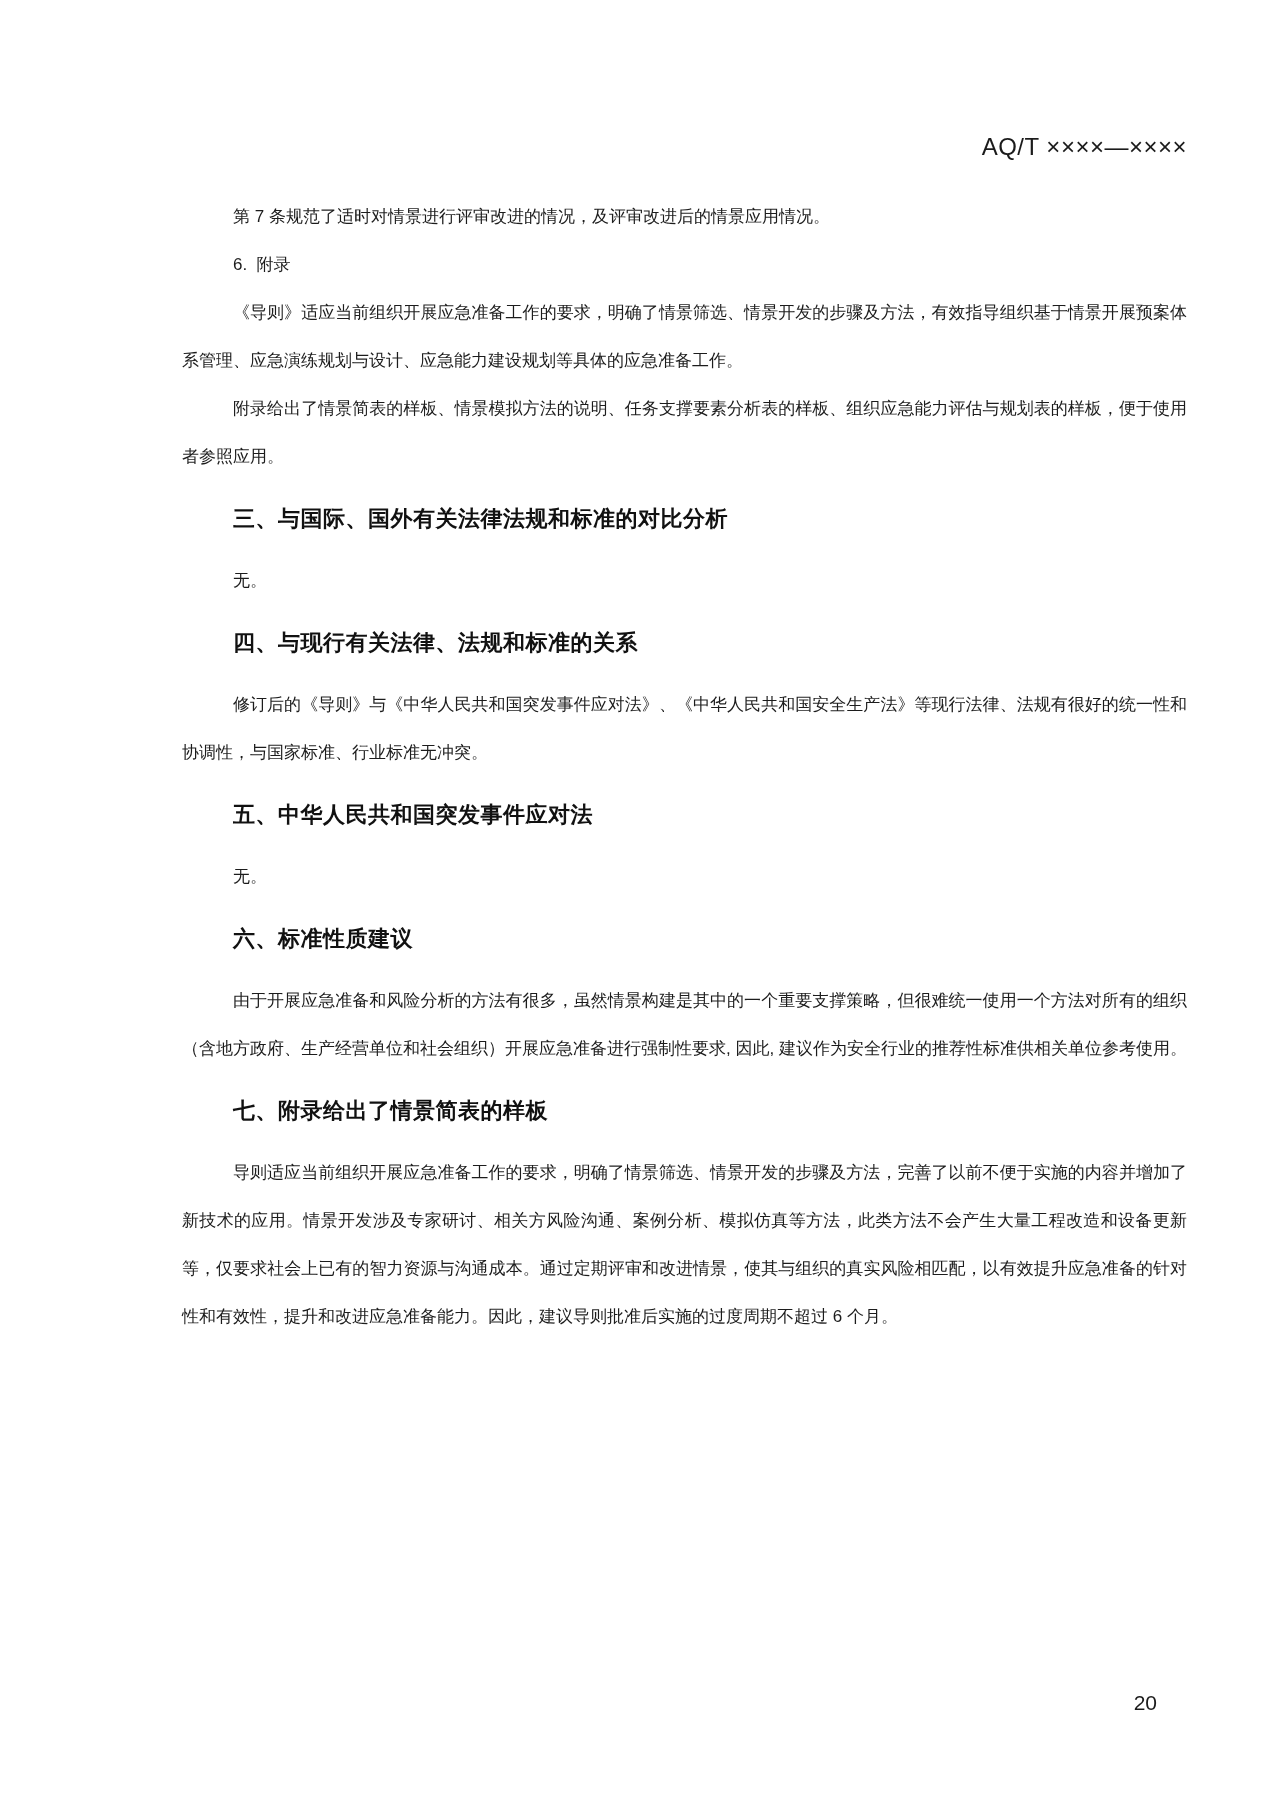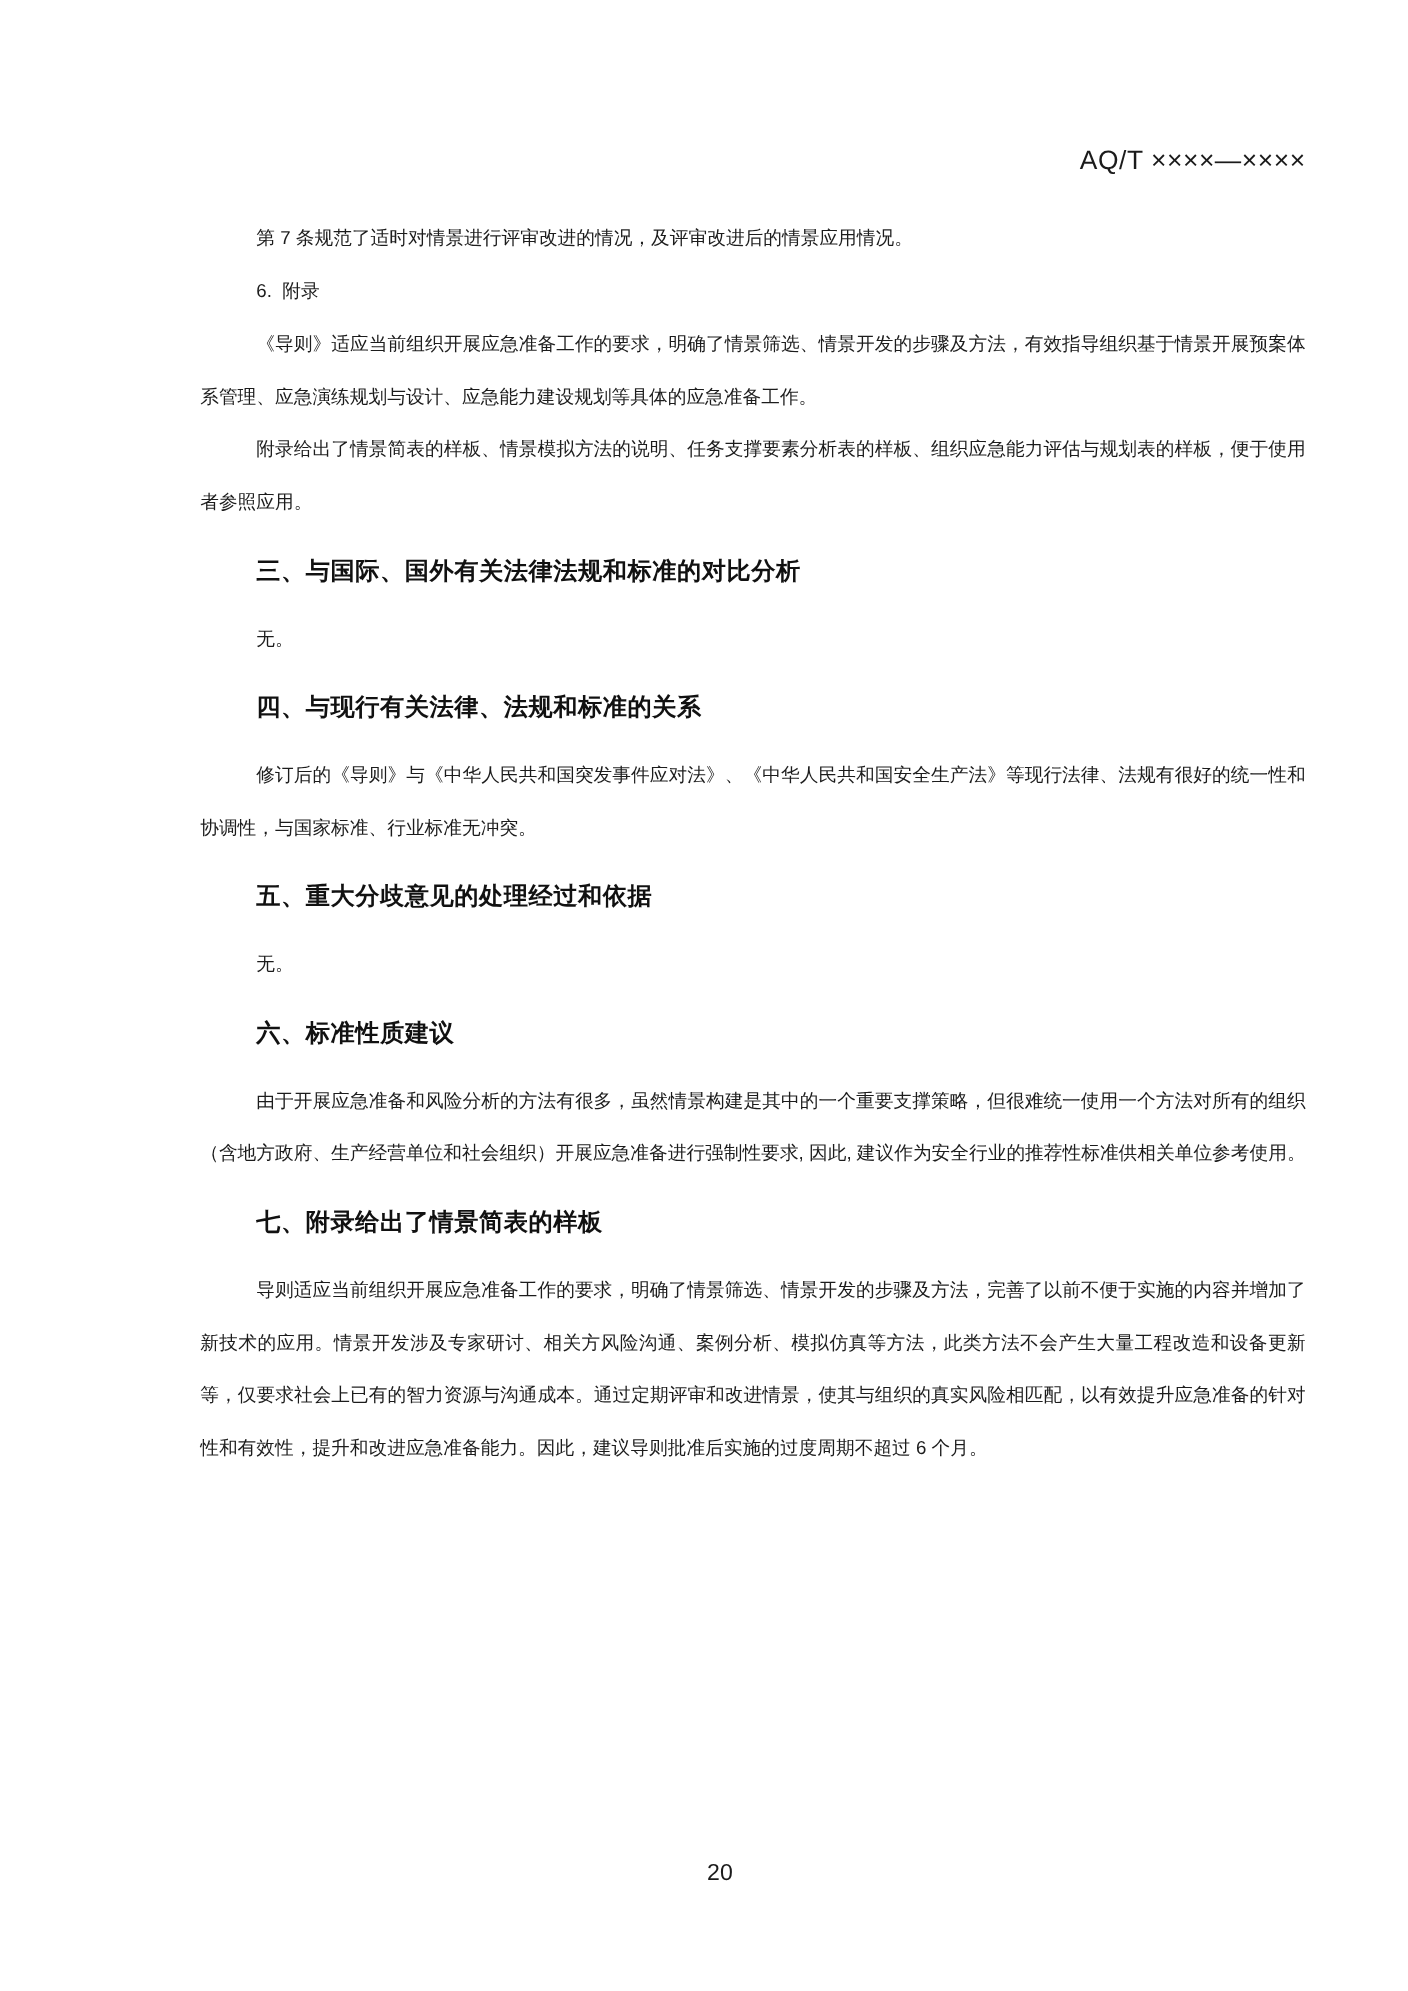--- a/index.html
+++ b/index.html
@@ -47,21 +47,21 @@
     font-weight: 700;
     font-size: 22px;
     line-height: 48px;
     color: #111111;
     text-indent: 51px;
     letter-spacing: 0.5px;
   }
   .page-number {
     position: absolute; top: 1690px; left: 152px;
     width: 1005px;
-    text-align: center;
+    text-align: right;
     font-family: "Liberation Sans", "DejaVu Sans", sans-serif;
     font-size: 21px;
     line-height: 26px;
     color: #1b1b1b;
   }
 </style>
 </head>
 <body>
 
 <div class="page">
@@ -69,21 +69,21 @@
     <div class="doc-header">AQ/T ××××—××××</div>
     <div class="flow">
         <p class="body-para">第 7 条规范了适时对情景进行评审改进的情况，及评审改进后的情景应用情况。</p>
         <p class="body-para">6.  附录</p>
         <p class="body-para">《导则》适应当前组织开展应急准备工作的要求，明确了情景筛选、情景开发的步骤及方法，有效指导组织基于情景开展预案体系管理、应急演练规划与设计、应急能力建设规划等具体的应急准备工作。</p>
         <p class="body-para">附录给出了情景简表的样板、情景模拟方法的说明、任务支撑要素分析表的样板、组织应急能力评估与规划表的样板，便于使用者参照应用。</p>
         <h2 class="section-heading">三、与国际、国外有关法律法规和标准的对比分析</h2>
         <p class="body-para">无。</p>
         <h2 class="section-heading">四、与现行有关法律、法规和标准的关系</h2>
         <p class="body-para">修订后的《导则》与《中华人民共和国突发事件应对法》、《中华人民共和国安全生产法》等现行法律、法规有很好的统一性和协调性，与国家标准、行业标准无冲突。</p>
-        <h2 class="section-heading">五、重大分歧意见的处理经过和依据</h2>
+        <h2 class="section-heading">五、中华人民共和国突发事件应对法</h2>
         <p class="body-para">无。</p>
         <h2 class="section-heading">六、标准性质建议</h2>
         <p class="body-para">由于开展应急准备和风险分析的方法有很多，虽然情景构建是其中的一个重要支撑策略，但很难统一使用一个方法对所有的组织（含地方政府、生产经营单位和社会组织）开展应急准备进行强制性要求, 因此, 建议作为安全行业的推荐性标准供相关单位参考使用。</p>
         <h2 class="section-heading">七、附录给出了情景简表的样板</h2>
         <p class="body-para">导则适应当前组织开展应急准备工作的要求，明确了情景筛选、情景开发的步骤及方法，完善了以前不便于实施的内容并增加了新技术的应用。情景开发涉及专家研讨、相关方风险沟通、案例分析、模拟仿真等方法，此类方法不会产生大量工程改造和设备更新等，仅要求社会上已有的智力资源与沟通成本。通过定期评审和改进情景，使其与组织的真实风险相匹配，以有效提升应急准备的针对性和有效性，提升和改进应急准备能力。因此，建议导则批准后实施的过度周期不超过 6 个月。</p>
       </div>
   </div>
   <div class="page-number">20</div>
 </div>
 

